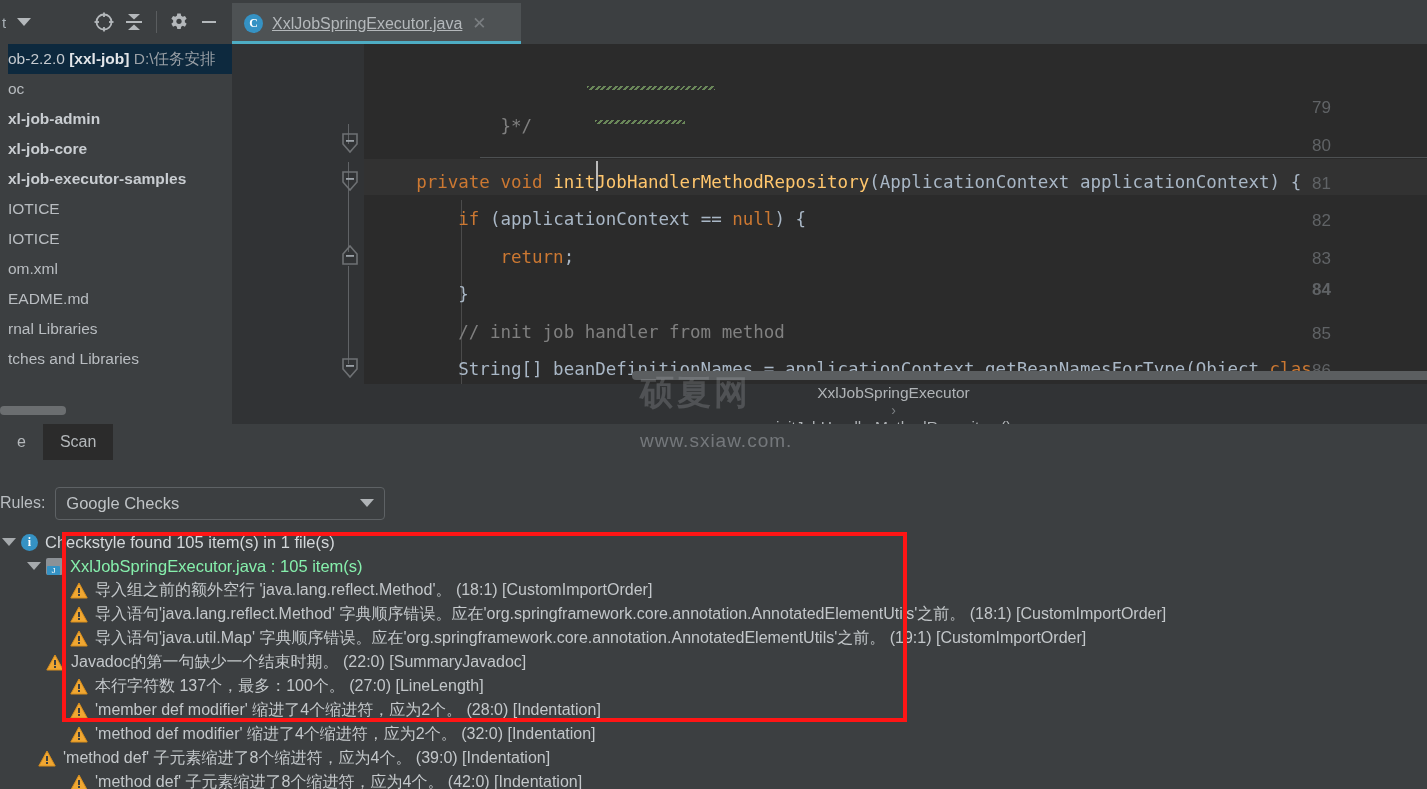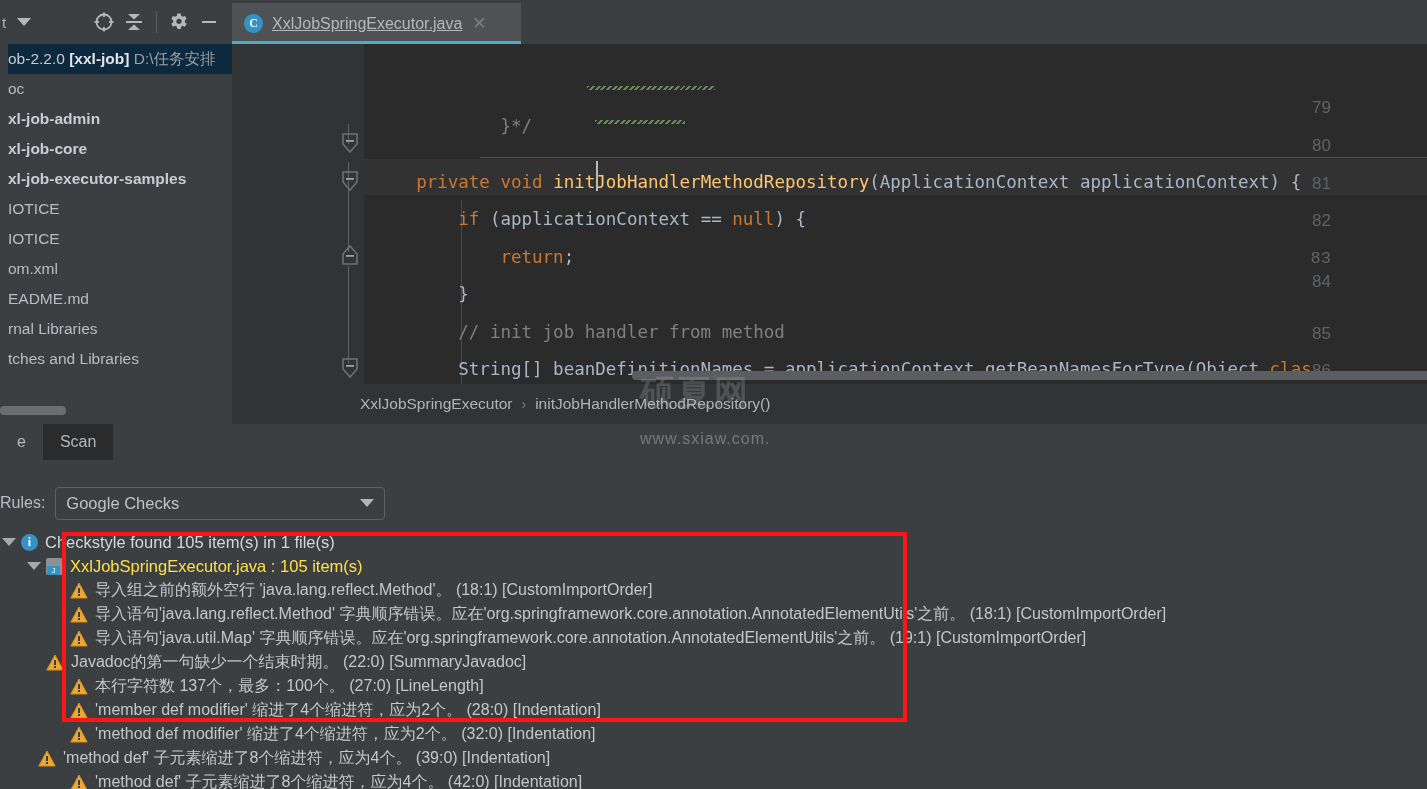--- a/index.html
+++ b/index.html
@@ -112,21 +112,21 @@
   }
   .ed-hscroll {
     position: absolute; left: 400px; bottom: 4px; width: 829px; height: 9px;
     background: #5b5e60; border-radius: 4px;
   }
 
   
   .breadcrumb {
     position: absolute; left: 232px; top: 384px; width: 1195px; height: 40px;
     background: #313335; display: flex; align-items: center; padding-left: 128px;
-    color: #b0b4b7; font-size: 15.5px;
+    color: #b0b4b7; font-size: 15.5px; flex-direction: column;
   }
   .bc-sep { color: #7d8184; margin: 0 9px; font-size: 14px; }
 
   
   .panel {
     position: absolute; left: 0; top: 424px; width: 1427px; height: 365px;
     background: #3c3f41;
   }
   .panel-tabs { position: absolute; left: 0; top: 0; height: 36px; display: flex; align-items: stretch; }
   .ptab {
@@ -143,21 +143,21 @@
     padding: 0 10px; color: #c0c4c7; font-size: 16.5px; justify-content: space-between;
   }
   .combo-caret {
     width: 0; height: 0; border-left: 7px solid transparent;
     border-right: 7px solid transparent; border-top: 8px solid #b0b4b7;
   }
 
   .results { position: absolute; left: 0; top: 106px; width: 1427px; }
   .res-row { height: 24px; display: flex; align-items: center; white-space: nowrap; }
   .res-summary { color: #d3d7da; font-size: 16.5px; }
-  .res-file { color: #fde047; font-size: 16.5px; }
+  .res-file { color: #86efac; font-size: 16.5px; }
   .res-msg { color: #c3c7ca; font-size: 16px; }
 
   .tri {
     width: 0; height: 0; border-left: 7px solid transparent;
     border-right: 7px solid transparent; border-top: 8px solid #a6aaad;
     margin-right: 5px; flex: 0 0 auto;
   }
   .info-icon {
     width: 17px; height: 17px; border-radius: 50%; background: #3592c4; color: #fff;
     font-size: 12px; font-weight: bold; display: flex; align-items: center;
@@ -177,21 +177,21 @@
     position: absolute; left: 62px; top: 532px; width: 845px; height: 190px;
     border: 4px solid #ff1515; pointer-events: none; z-index: 50;
   }
 
   
   .wm-cn {
     position: absolute; left: 640px; top: 370px; font-size: 34px; font-weight: bold;
     color: rgba(190,195,200,0.22); letter-spacing: 3px; pointer-events: none; z-index: 40;
   }
   .wm-url {
-    position: absolute; left: 640px; top: 430px; font-size: 16px;
+    position: absolute; left: 640px; top: 430px; font-size: 19px;
     color: rgba(200,205,210,0.40); letter-spacing: 1px; pointer-events: none; z-index: 40;
   }
 </style>
 </head>
 <body>
 
 <div id="app">
 
   <div class="toolbar">
     <span class="tb-title">t</span>
@@ -259,22 +259,22 @@
     <div class="caret-line" style="top:115px;"></div>
 
     <div class="fold-line" style="top:80px;height:20px;"></div>
     <div class="fold-line" style="top:118px;height:90px;"></div>
     <div class="fold-line" style="top:222px;height:98px;"></div>
 
     <div class="ln" style="top:54px;">79</div>
     <div class="ln" style="top:92px;">80</div>
     <div class="ln" style="top:130px;">81</div>
     <div class="ln" style="top:167px;">82</div>
-    <div class="ln" style="top:205px;font-family:Liberation Mono, monospace;">83</div>
-    <div class="ln" style="top:228px;">84</div>
+    <div class="ln" style="top:205px;">83</div>
+    <div class="ln" style="top:236px;font-weight:bold;">84</div>
     <div class="ln" style="top:280px;">85</div>
     <div class="ln" style="top:317px;">86</div>
 
     <div class="fold" style="top:88px;">
       <svg width="20" height="22" viewBox="0 0 20 22">
           <path d="M3 2 h14 v10 l-7 8 l-7 -8 z" fill="none" stroke="#6e7174" stroke-width="1.6"></path>
           <rect x="6" y="8" width="8" height="1.8" fill="#9aa0a6"></rect>
         </svg>
     </div>
     <div class="fold" style="top:126px;">

